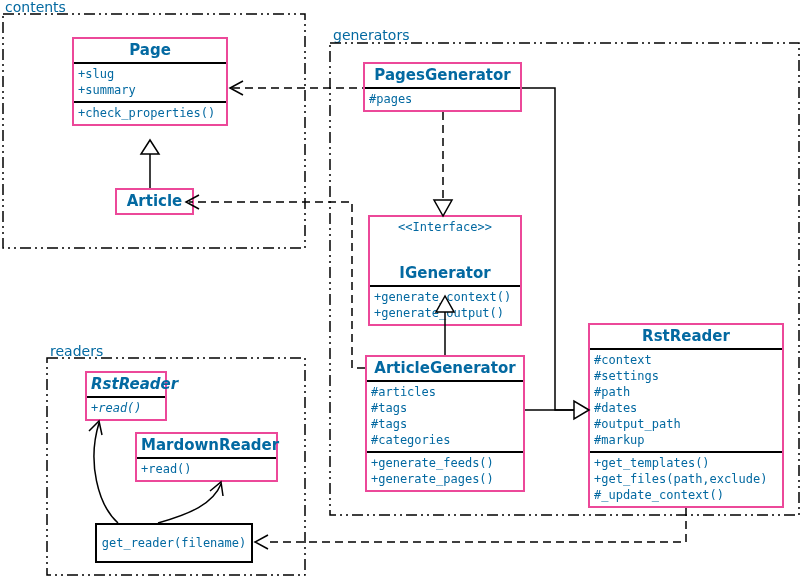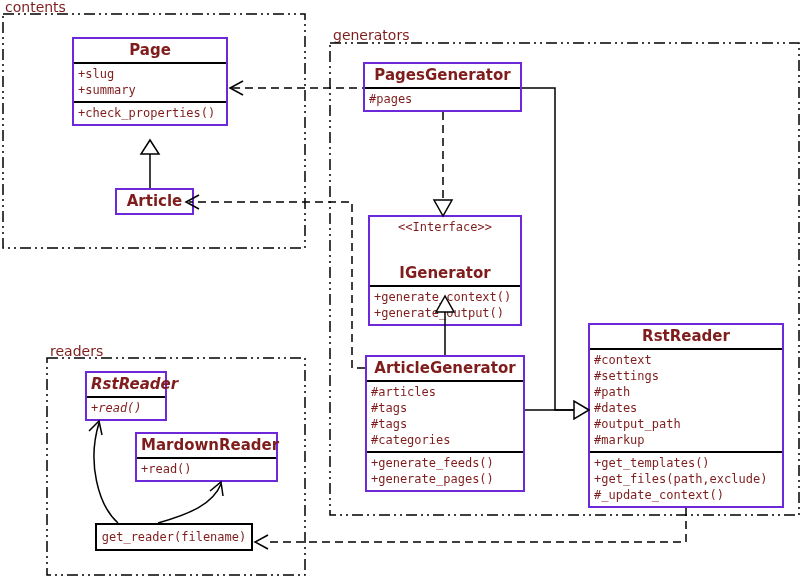--- a/index.html
+++ b/index.html
@@ -1,19 +1,19 @@
 <!DOCTYPE html>
 <html><head>
 <meta charset="utf-8">
 <style>
   html,body{margin:0;padding:0;background:#ffffff;}
   #canvas{position:relative;width:803px;height:579px;background:#ffffff;
-          font-family:"DejaVu Sans",sans-serif;color:#7f1d1d;overflow:hidden;}
+          font-family:"DejaVu Sans",sans-serif;color:#0369a1;overflow:hidden;}
   .pkg-label{position:absolute;font-size:14px;line-height:15px;white-space:nowrap;}
-  .uml-class{position:absolute;background:#ffffff;border:2px solid #6d28d9;box-sizing:border-box;}
+  .uml-class{position:absolute;background:#ffffff;border:2px solid #ec4899;box-sizing:border-box;}
   .uml-title{font-weight:bold;font-size:15px;line-height:19px;padding:2px 4px;text-align:center;white-space:nowrap;}
   .uml-header{padding:3px 4px 2px;}
   .uml-stereo{font-family:"DejaVu Sans Mono",monospace;font-size:12px;line-height:15px;text-align:center;white-space:nowrap;}
   .uml-name2{font-weight:bold;font-size:15px;line-height:19px;text-align:center;white-space:nowrap;margin-top:29px;}
   .uml-section{border-top:2px solid #000;padding:2px 0 3px;}
   .uml-member{font-family:"DejaVu Sans Mono",monospace;font-size:12px;line-height:16px;padding:0 4px;white-space:pre;}
   .fn-box{position:absolute;background:#ffffff;border:2px solid #000;box-sizing:border-box;
           display:flex;align-items:center;justify-content:center;
           font-family:"DejaVu Sans Mono",monospace;font-size:12px;white-space:nowrap;}
   svg.overlay{position:absolute;left:0;top:0;width:803px;height:579px;pointer-events:none;}
@@ -98,21 +98,21 @@
     </div>
   </div>
 
   <div class="uml-class" style="left:135px;top:432px;width:143px;">
     <div class="uml-title">MardownReader</div>
     <div class="uml-section">
       <div class="uml-member">+read()</div>
     </div>
   </div>
 
-  <div class="fn-box" style="left:95px;top:523px;width:158px;height:28px;">
+  <div class="fn-box" style="left:95px;top:523px;width:158px;height:40px;">
     <span>get_reader(filename)</span>
   </div>
 
   <svg class="overlay" viewBox="0 0 803 579">
 
     <rect x="3" y="14" width="302" height="234" fill="none" stroke="#000" stroke-width="1.5" stroke-dasharray="11 4 2 4 2 4"></rect>
     <rect x="330" y="43" width="469" height="472" fill="none" stroke="#000" stroke-width="1.5" stroke-dasharray="11 4 2 4 2 4"></rect>
     <rect x="47" y="358" width="258" height="217" fill="none" stroke="#000" stroke-width="1.5" stroke-dasharray="11 4 2 4 2 4"></rect>
 
     <g>

